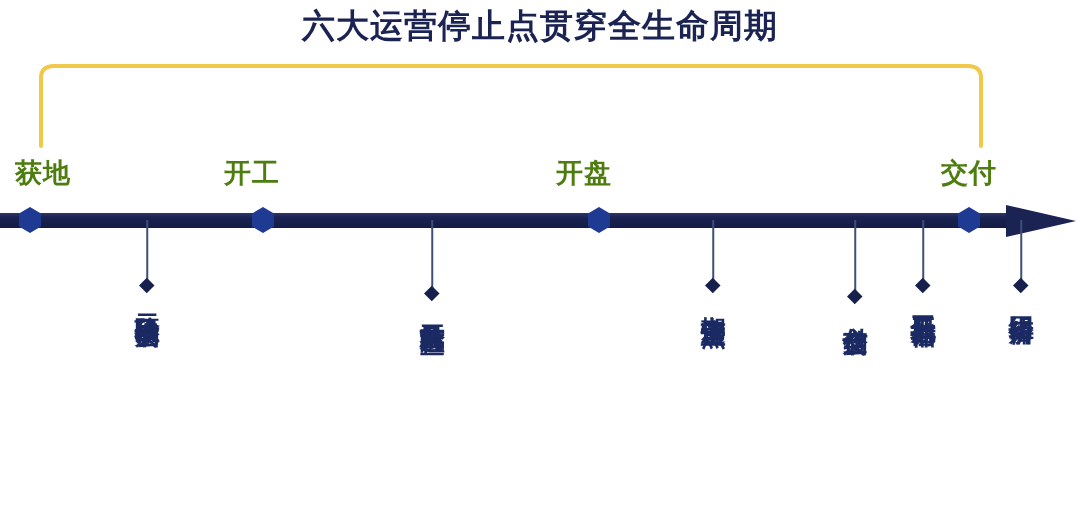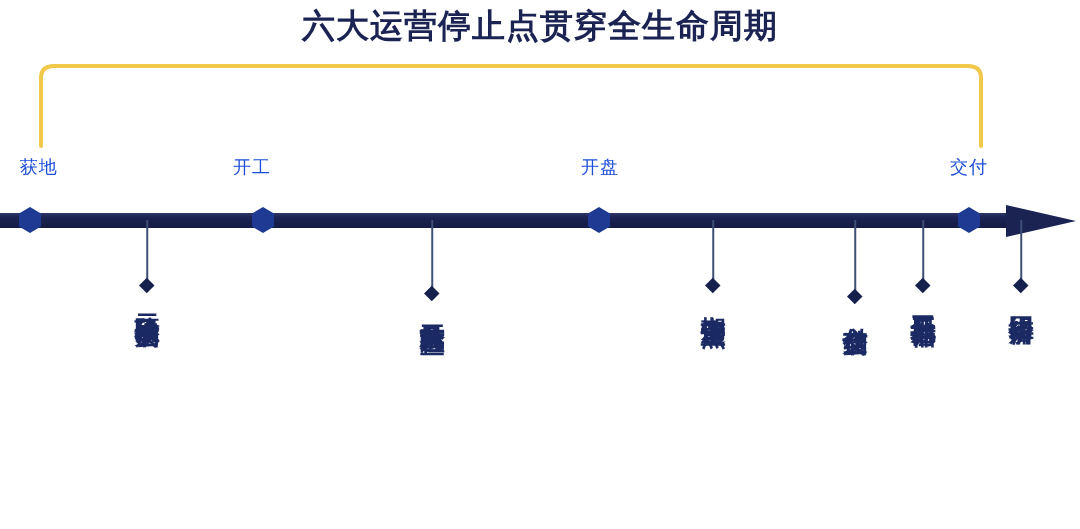--- a/index.html
+++ b/index.html
@@ -70,23 +70,23 @@
     background: #1f3a93;
     clip-path: polygon(50% 0%, 100% 25%, 100% 75%, 50% 100%, 0% 75%, 0% 25%);
     transform: translateX(-11px);
     top: 207px;
   }
 
   
   .milestone-label {
     position: absolute;
     top: 155px;
-    font-size: 18px;
-    font-weight: normal;
-    color: #1d4ed8;
+    font-size: 27px;
+    font-weight: bold;
+    color: #4d7c0f;
     white-space: nowrap;
     transform: translateX(-50%);
     letter-spacing: 1px;
   }
 
   
   .stop-group {
     position: absolute;
     top: 220px;
     transform: translateX(-50%);
@@ -132,21 +132,21 @@
   <div id="axis-line"></div>
   <div id="axis-arrow"></div>
 
   <div class="hex" style="left:30px"></div>
   <div class="hex" style="left:263px"></div>
   <div class="hex" style="left:599px"></div>
   <div class="hex" style="left:969px"></div>
 
   <div class="milestone-label" style="left:30px; transform:translateX(-27%)">获地</div>
   <div class="milestone-label" style="left:252px">开工</div>
-  <div class="milestone-label" style="left:600px">开盘</div>
+  <div class="milestone-label" style="left:584px">开盘</div>
   <div class="milestone-label" style="left:969px">交付</div>
 
   <div class="stop-group" style="left:147px">
     <div class="drop-line" style="height:62px"></div>
     <div class="drop-diamond"></div>
     <div class="vtext">二阶段项目启动会</div>
   </div>
 
   <div class="stop-group" style="left:432px">
     <div class="drop-line" style="height:70px"></div>

